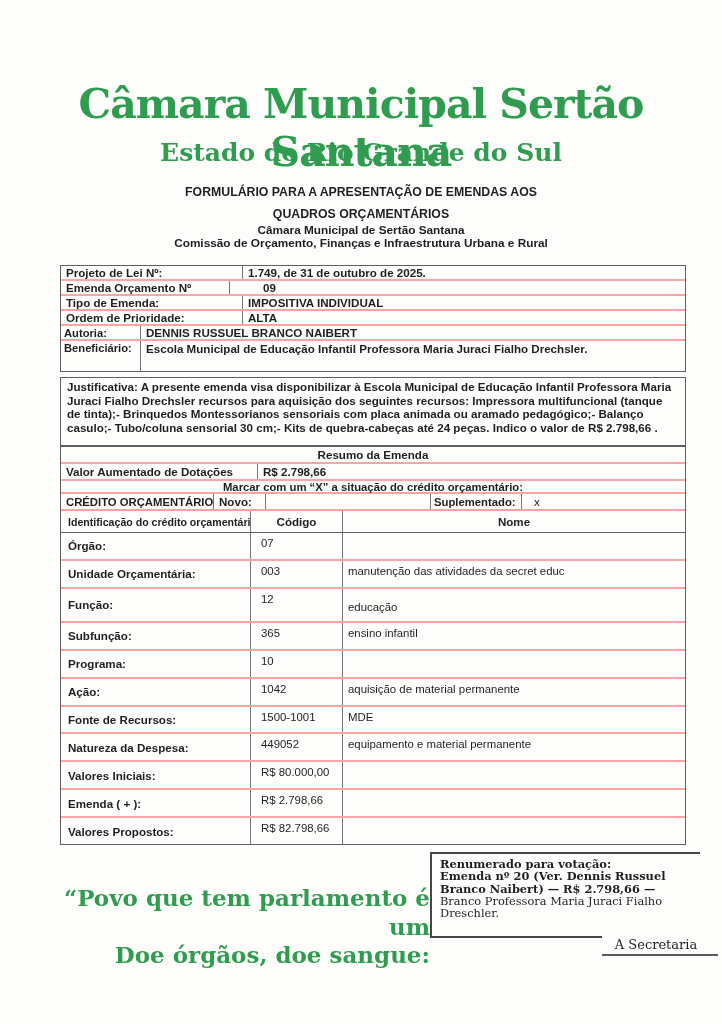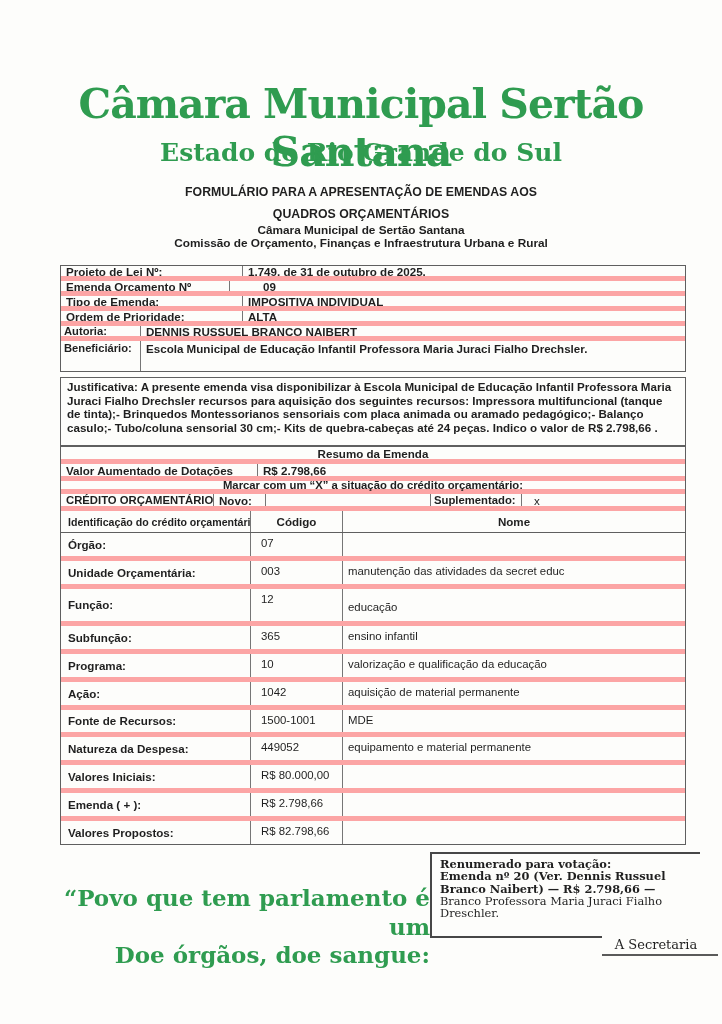--- a/index.html
+++ b/index.html
@@ -5,21 +5,21 @@
   html,body{margin:0;padding:0;background:#e8e8e6;}
   #page{position:relative;width:722px;height:1024px;background:#fdfdfb;overflow:hidden;
         font-family:"Liberation Sans",sans-serif;color:#1f1f1f;}
   .abs{position:absolute;box-sizing:border-box;}
   .green{color:#2f9c50;}
   .gothic{font-family:"DejaVu Serif",serif;font-weight:bold;}
   .ctr{text-align:center;}
   .b{font-weight:bold;}
   
   .tbl{border:1px solid #5f5f5f;background:#fdfdfb;}
-  .trow{display:flex;box-sizing:border-box;border-bottom:5px solid #fca5a5;align-items:center;}
+  .trow{display:flex;box-sizing:border-box;border-bottom:2px solid #fca5a5;align-items:center;}
   .trow:last-child{border-bottom:none;}
   .cell{box-sizing:border-box;height:100%;display:flex;align-items:center;padding:0 5px;overflow:hidden;white-space:nowrap;}
   .brd-r{border-right:1px solid #767676;}
   .fs12{font-size:11.6px;}
   .fs11{font-size:11.2px;}
   
   .title{font-size:41px;letter-spacing:-1px;}
   .subtitle{font-size:25px;}
   .formtitle{font-size:12.3px;font-weight:bold;line-height:22px;}
   .orgline{font-size:11.8px;font-weight:bold;line-height:13px;}
@@ -120,21 +120,20 @@
       <div class="cell grid-val" style="flex:1;align-items:flex-start;padding-top:4px;margin-top:16px;">educação</div>
     </div>
     <div class="trow" style="flex:1;">
       <div class="cell brd-r grid-label" style="width:190px;padding-left:7px;">Subfunção:</div>
       <div class="cell brd-r grid-val" style="width:92px;padding-left:10px;align-items:flex-start;padding-top:4px;">365</div>
       <div class="cell grid-val" style="flex:1;align-items:flex-start;padding-top:4px;">ensino infantil</div>
     </div>
     <div class="trow" style="flex:1;">
       <div class="cell brd-r grid-label" style="width:190px;padding-left:7px;">Programa:</div>
       <div class="cell brd-r grid-val" style="width:92px;padding-left:10px;align-items:flex-start;padding-top:4px;">10</div>
-      <div class="cell grid-val" style="flex:1;align-items:flex-start;padding-top:4px;">valorização e qualificação da educação</div>
     </div>
     <div class="trow" style="flex:1;">
       <div class="cell brd-r grid-label" style="width:190px;padding-left:7px;">Ação:</div>
       <div class="cell brd-r grid-val" style="width:92px;padding-left:10px;align-items:flex-start;padding-top:4px;">1042</div>
       <div class="cell grid-val" style="flex:1;align-items:flex-start;padding-top:4px;">aquisição de material permanente</div>
     </div>
     <div class="trow" style="flex:1;">
       <div class="cell brd-r grid-label" style="width:190px;padding-left:7px;">Fonte de Recursos:</div>
       <div class="cell brd-r grid-val" style="width:92px;padding-left:10px;align-items:flex-start;padding-top:4px;">1500-1001</div>
       <div class="cell grid-val" style="flex:1;align-items:flex-start;padding-top:4px;">MDE</div>

